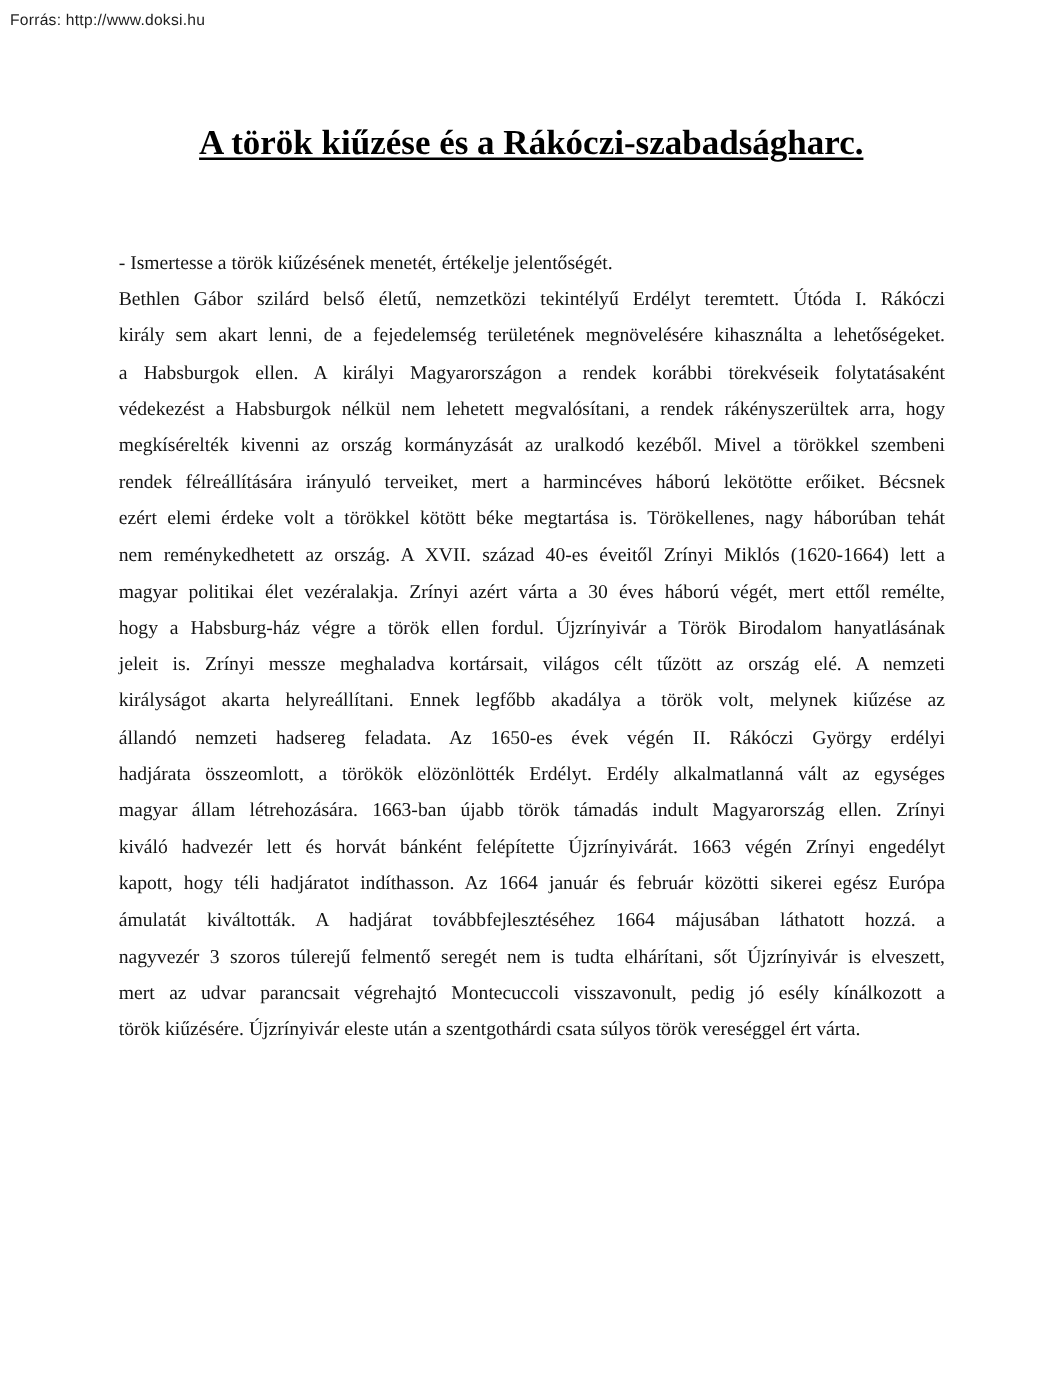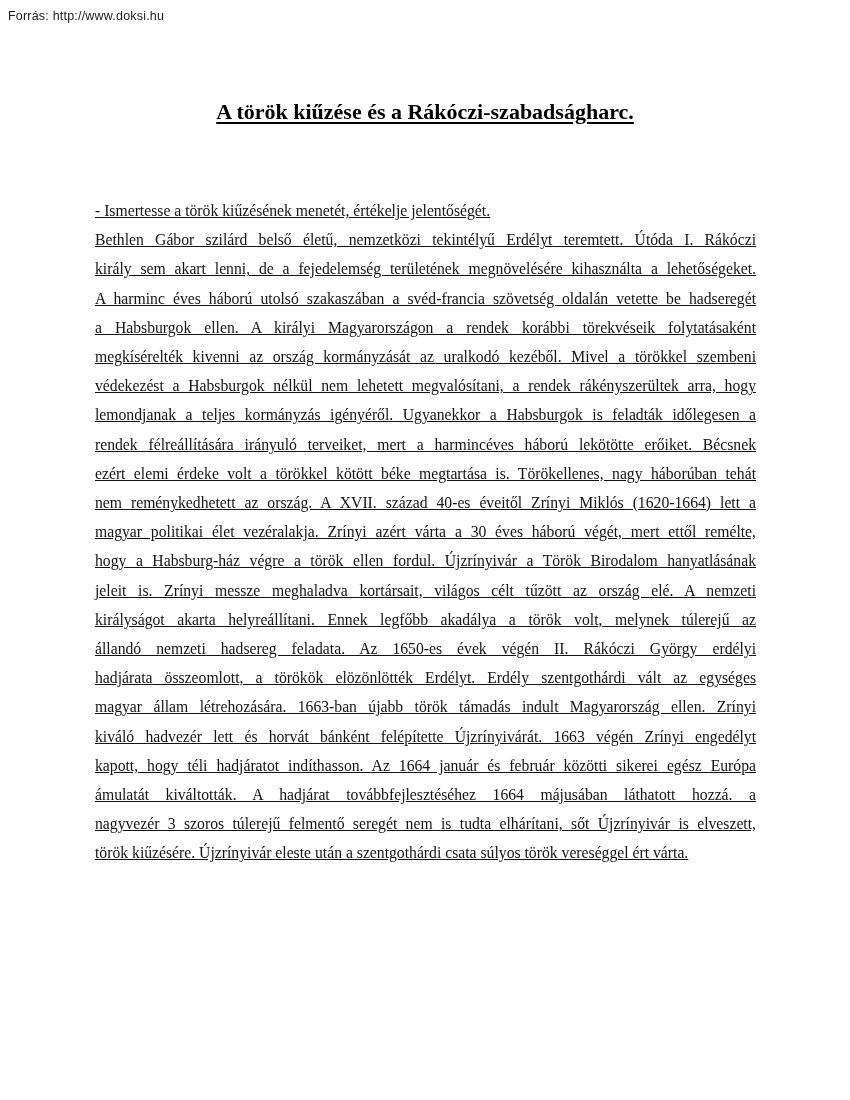--- a/index.html
+++ b/index.html
@@ -26,73 +26,71 @@
       letter-spacing: 0.2px;
     }
     .page-title {
       position: absolute;
       top: 99px;
       left: 0;
       right: 0;
       margin: 0;
       text-align: center;
       font-family: "Liberation Serif", serif;
-      font-size: 22px;
+      font-size: 28px;
       font-weight: bold;
       color: #000000;
       text-decoration: underline;
       text-decoration-thickness: 2px;
       text-underline-offset: 3px;
     }
     .body-text {
       position: absolute;
       top: 196px;
       left: 95px;
       width: 661px;
       font-family: "Liberation Serif", serif;
       font-size: 15.7px;
       color: #141414;
     }
     .text-line {
       line-height: 29.2px;
       white-space: normal;
       text-align: left;
-      text-decoration: underline;
     }
     .text-line.just {
       text-align: justify;
       text-align-last: justify;
     }
   </style>
 </head>
 <body>
 
 <div class="page">
   <div class="source-note">Forrás: http://www.doksi.hu</div>
 
   <h1 class="page-title">A török kiűzése és a Rákóczi-szabadságharc.</h1>
 
   <div class="body-text">
       <div class="text-line">- Ismertesse a török kiűzésének menetét, értékelje jelentőségét.</div>
       <div class="text-line just">Bethlen Gábor szilárd belső életű, nemzetközi tekintélyű Erdélyt teremtett. Útóda I. Rákóczi</div>
       <div class="text-line just">király sem akart lenni, de a fejedelemség területének megnövelésére kihasználta a lehetőségeket.</div>
-      <div class="text-line just">A harminc éves háború utolsó szakaszában a svéd-francia szövetség oldalán vetette be hadseregét</div>
       <div class="text-line just">a Habsburgok ellen. A királyi Magyarországon a rendek korábbi törekvéseik folytatásaként</div>
+      <div class="text-line just">védekezést a Habsburgok nélkül nem lehetett megvalósítani, a rendek rákényszerültek arra, hogy</div>
       <div class="text-line just">megkísérelték kivenni az ország kormányzását az uralkodó kezéből. Mivel a törökkel szembeni</div>
-      <div class="text-line just">védekezést a Habsburgok nélkül nem lehetett megvalósítani, a rendek rákényszerültek arra, hogy</div>
-      <div class="text-line just">lemondjanak a teljes kormányzás igényéről. Ugyanekkor a Habsburgok is feladták időlegesen a</div>
       <div class="text-line just">rendek félreállítására irányuló terveiket, mert a harmincéves háború lekötötte erőiket. Bécsnek</div>
       <div class="text-line just">ezért elemi érdeke volt a törökkel kötött béke megtartása is. Törökellenes, nagy háborúban tehát</div>
       <div class="text-line just">nem reménykedhetett az ország. A XVII. század 40-es éveitől Zrínyi Miklós (1620-1664) lett a</div>
       <div class="text-line just">magyar politikai élet vezéralakja. Zrínyi azért várta a 30 éves háború végét, mert ettől remélte,</div>
       <div class="text-line just">hogy a Habsburg-ház végre a török ellen fordul. Újzrínyivár a Török Birodalom hanyatlásának</div>
       <div class="text-line just">jeleit is. Zrínyi messze meghaladva kortársait, világos célt tűzött az ország elé. A nemzeti</div>
-      <div class="text-line just">királyságot akarta helyreállítani. Ennek legfőbb akadálya a török volt, melynek túlerejű az</div>
+      <div class="text-line just">királyságot akarta helyreállítani. Ennek legfőbb akadálya a török volt, melynek kiűzése az</div>
       <div class="text-line just">állandó nemzeti hadsereg feladata. Az 1650-es évek végén II. Rákóczi György erdélyi</div>
-      <div class="text-line just">hadjárata összeomlott, a törökök elözönlötték Erdélyt. Erdély szentgothárdi vált az egységes</div>
+      <div class="text-line just">hadjárata összeomlott, a törökök elözönlötték Erdélyt. Erdély alkalmatlanná vált az egységes</div>
       <div class="text-line just">magyar állam létrehozására. 1663-ban újabb török támadás indult Magyarország ellen. Zrínyi</div>
       <div class="text-line just">kiváló hadvezér lett és horvát bánként felépítette Újzrínyivárát. 1663 végén Zrínyi engedélyt</div>
       <div class="text-line just">kapott, hogy téli hadjáratot indíthasson. Az 1664 január és február közötti sikerei egész Európa</div>
       <div class="text-line just">ámulatát kiváltották. A hadjárat továbbfejlesztéséhez 1664 májusában láthatott hozzá. a</div>
       <div class="text-line just">nagyvezér 3 szoros túlerejű felmentő seregét nem is tudta elhárítani, sőt Újzrínyivár is elveszett,</div>
+      <div class="text-line just">mert az udvar parancsait végrehajtó Montecuccoli visszavonult, pedig jó esély kínálkozott a</div>
       <div class="text-line">török kiűzésére. Újzrínyivár eleste után a szentgothárdi csata súlyos török vereséggel ért várta.</div>
     </div>
 </div>
 
 </body></html>

